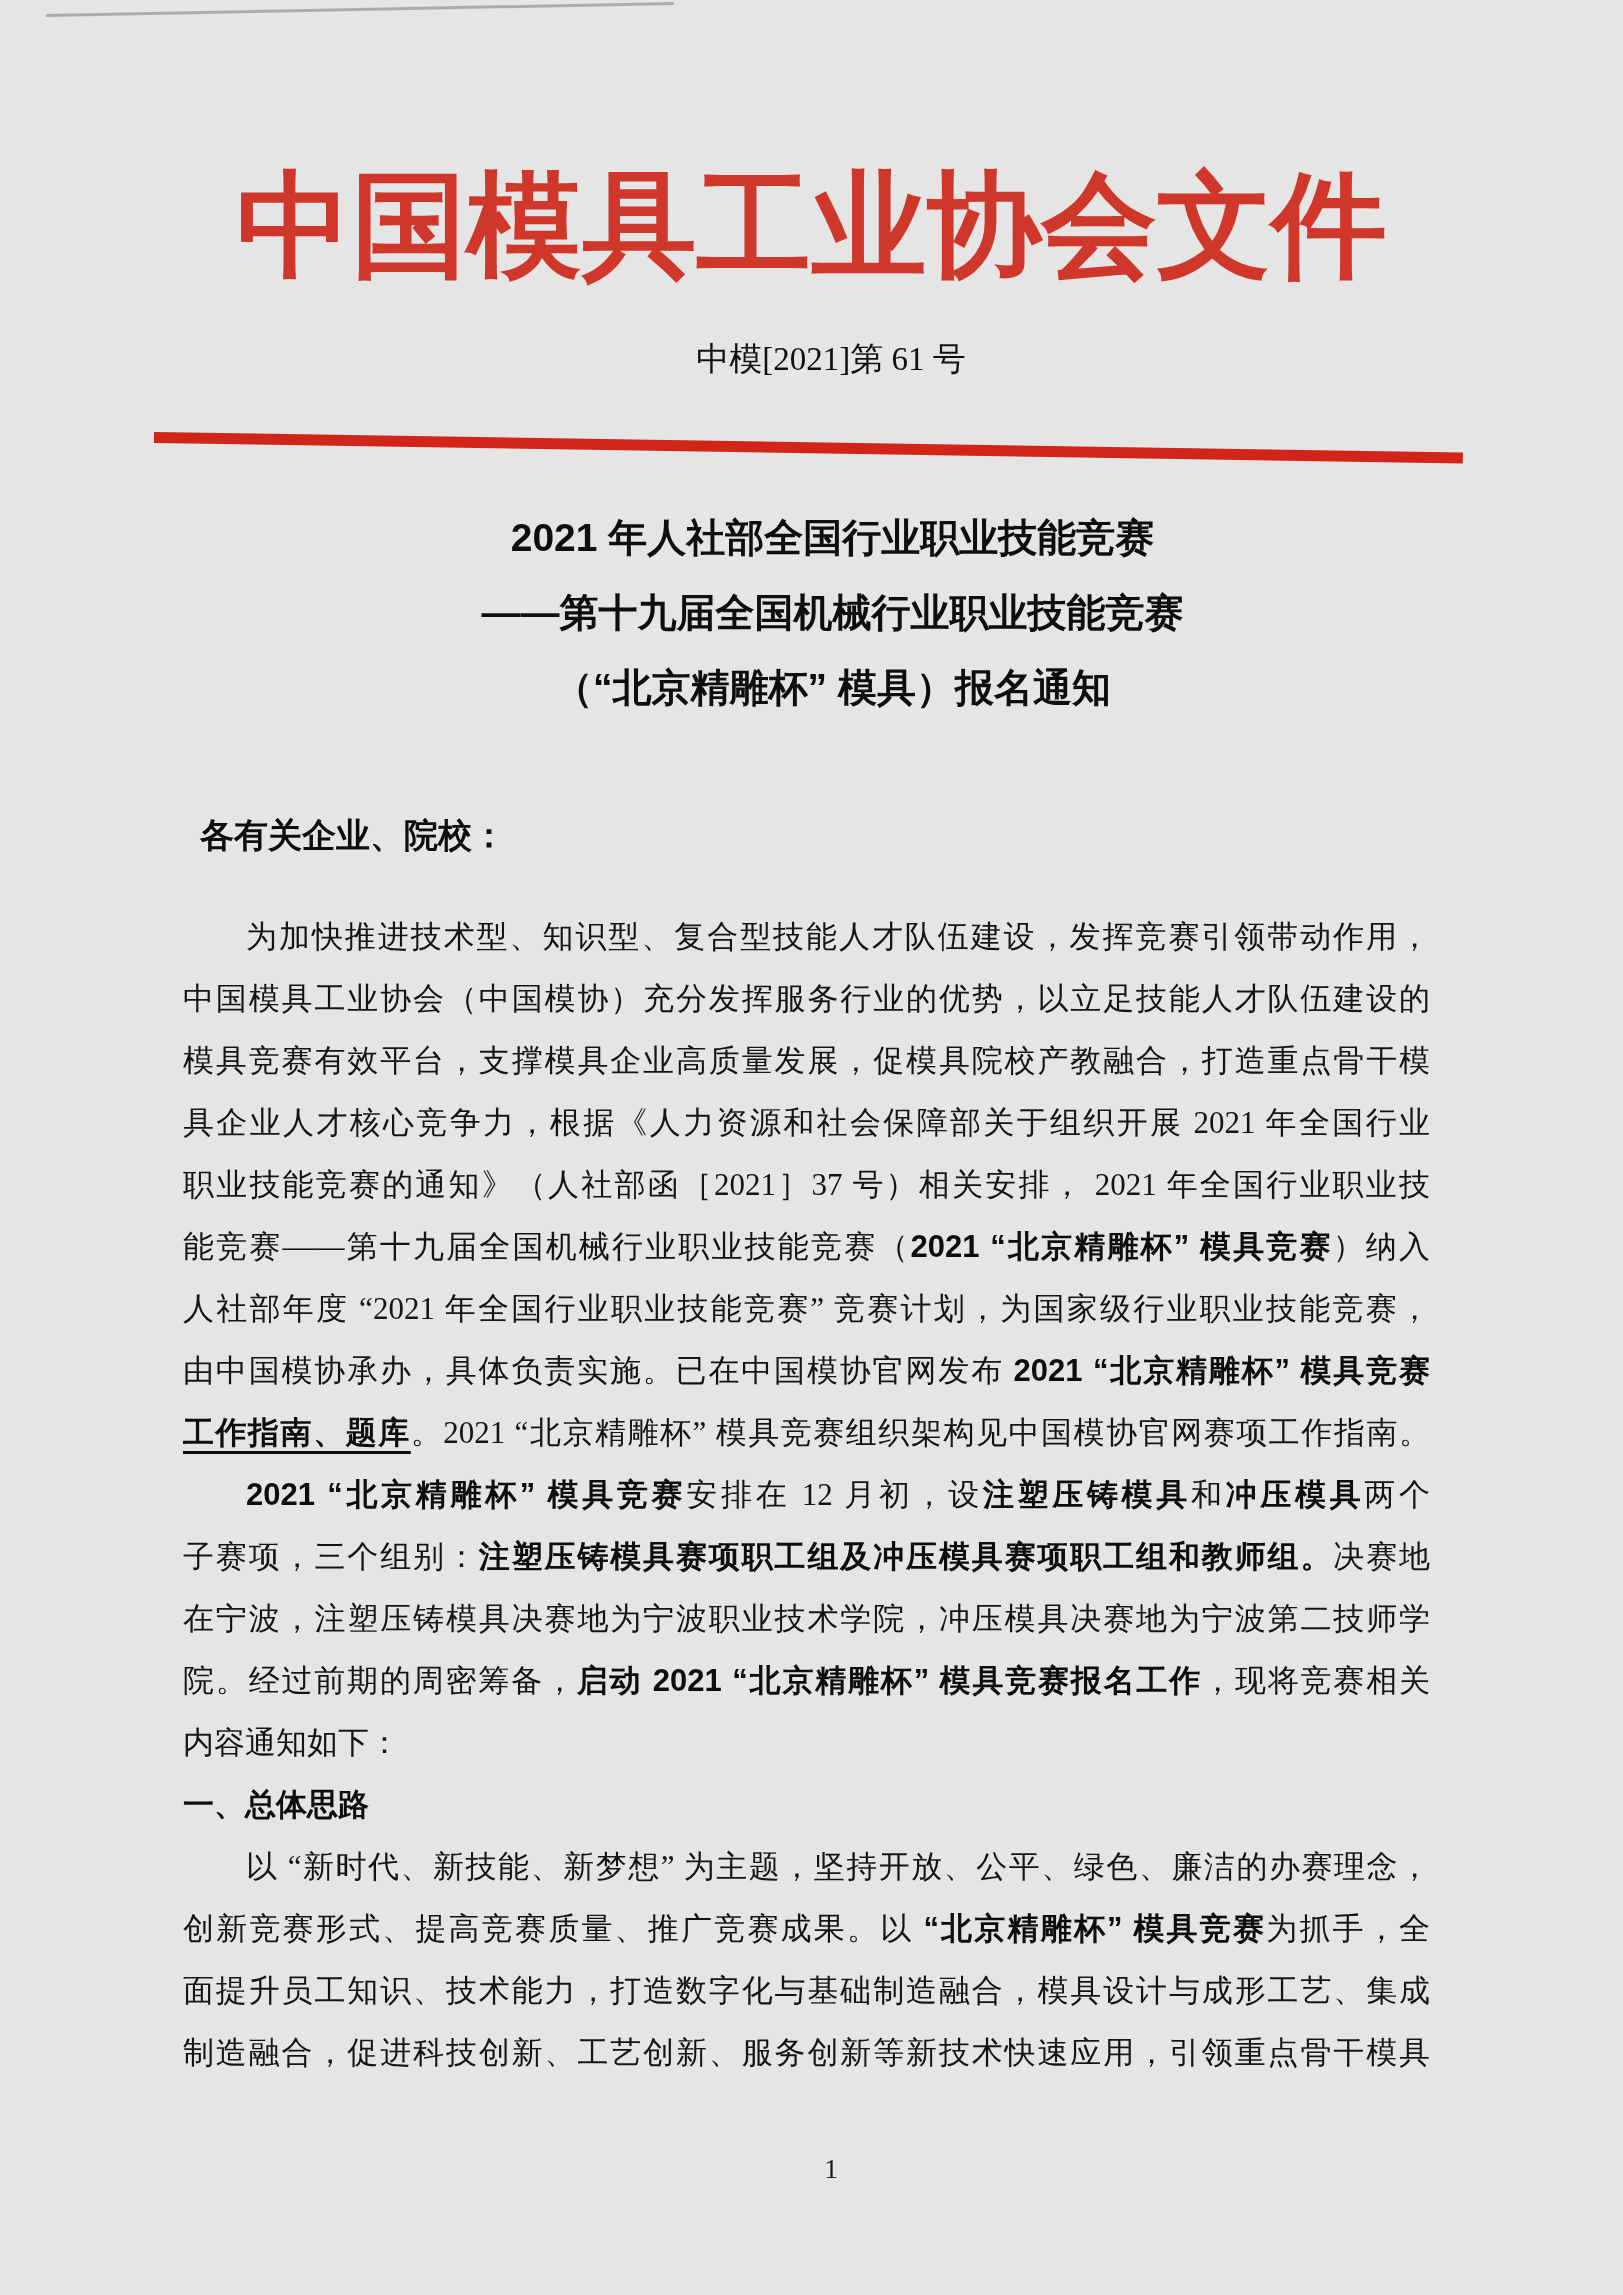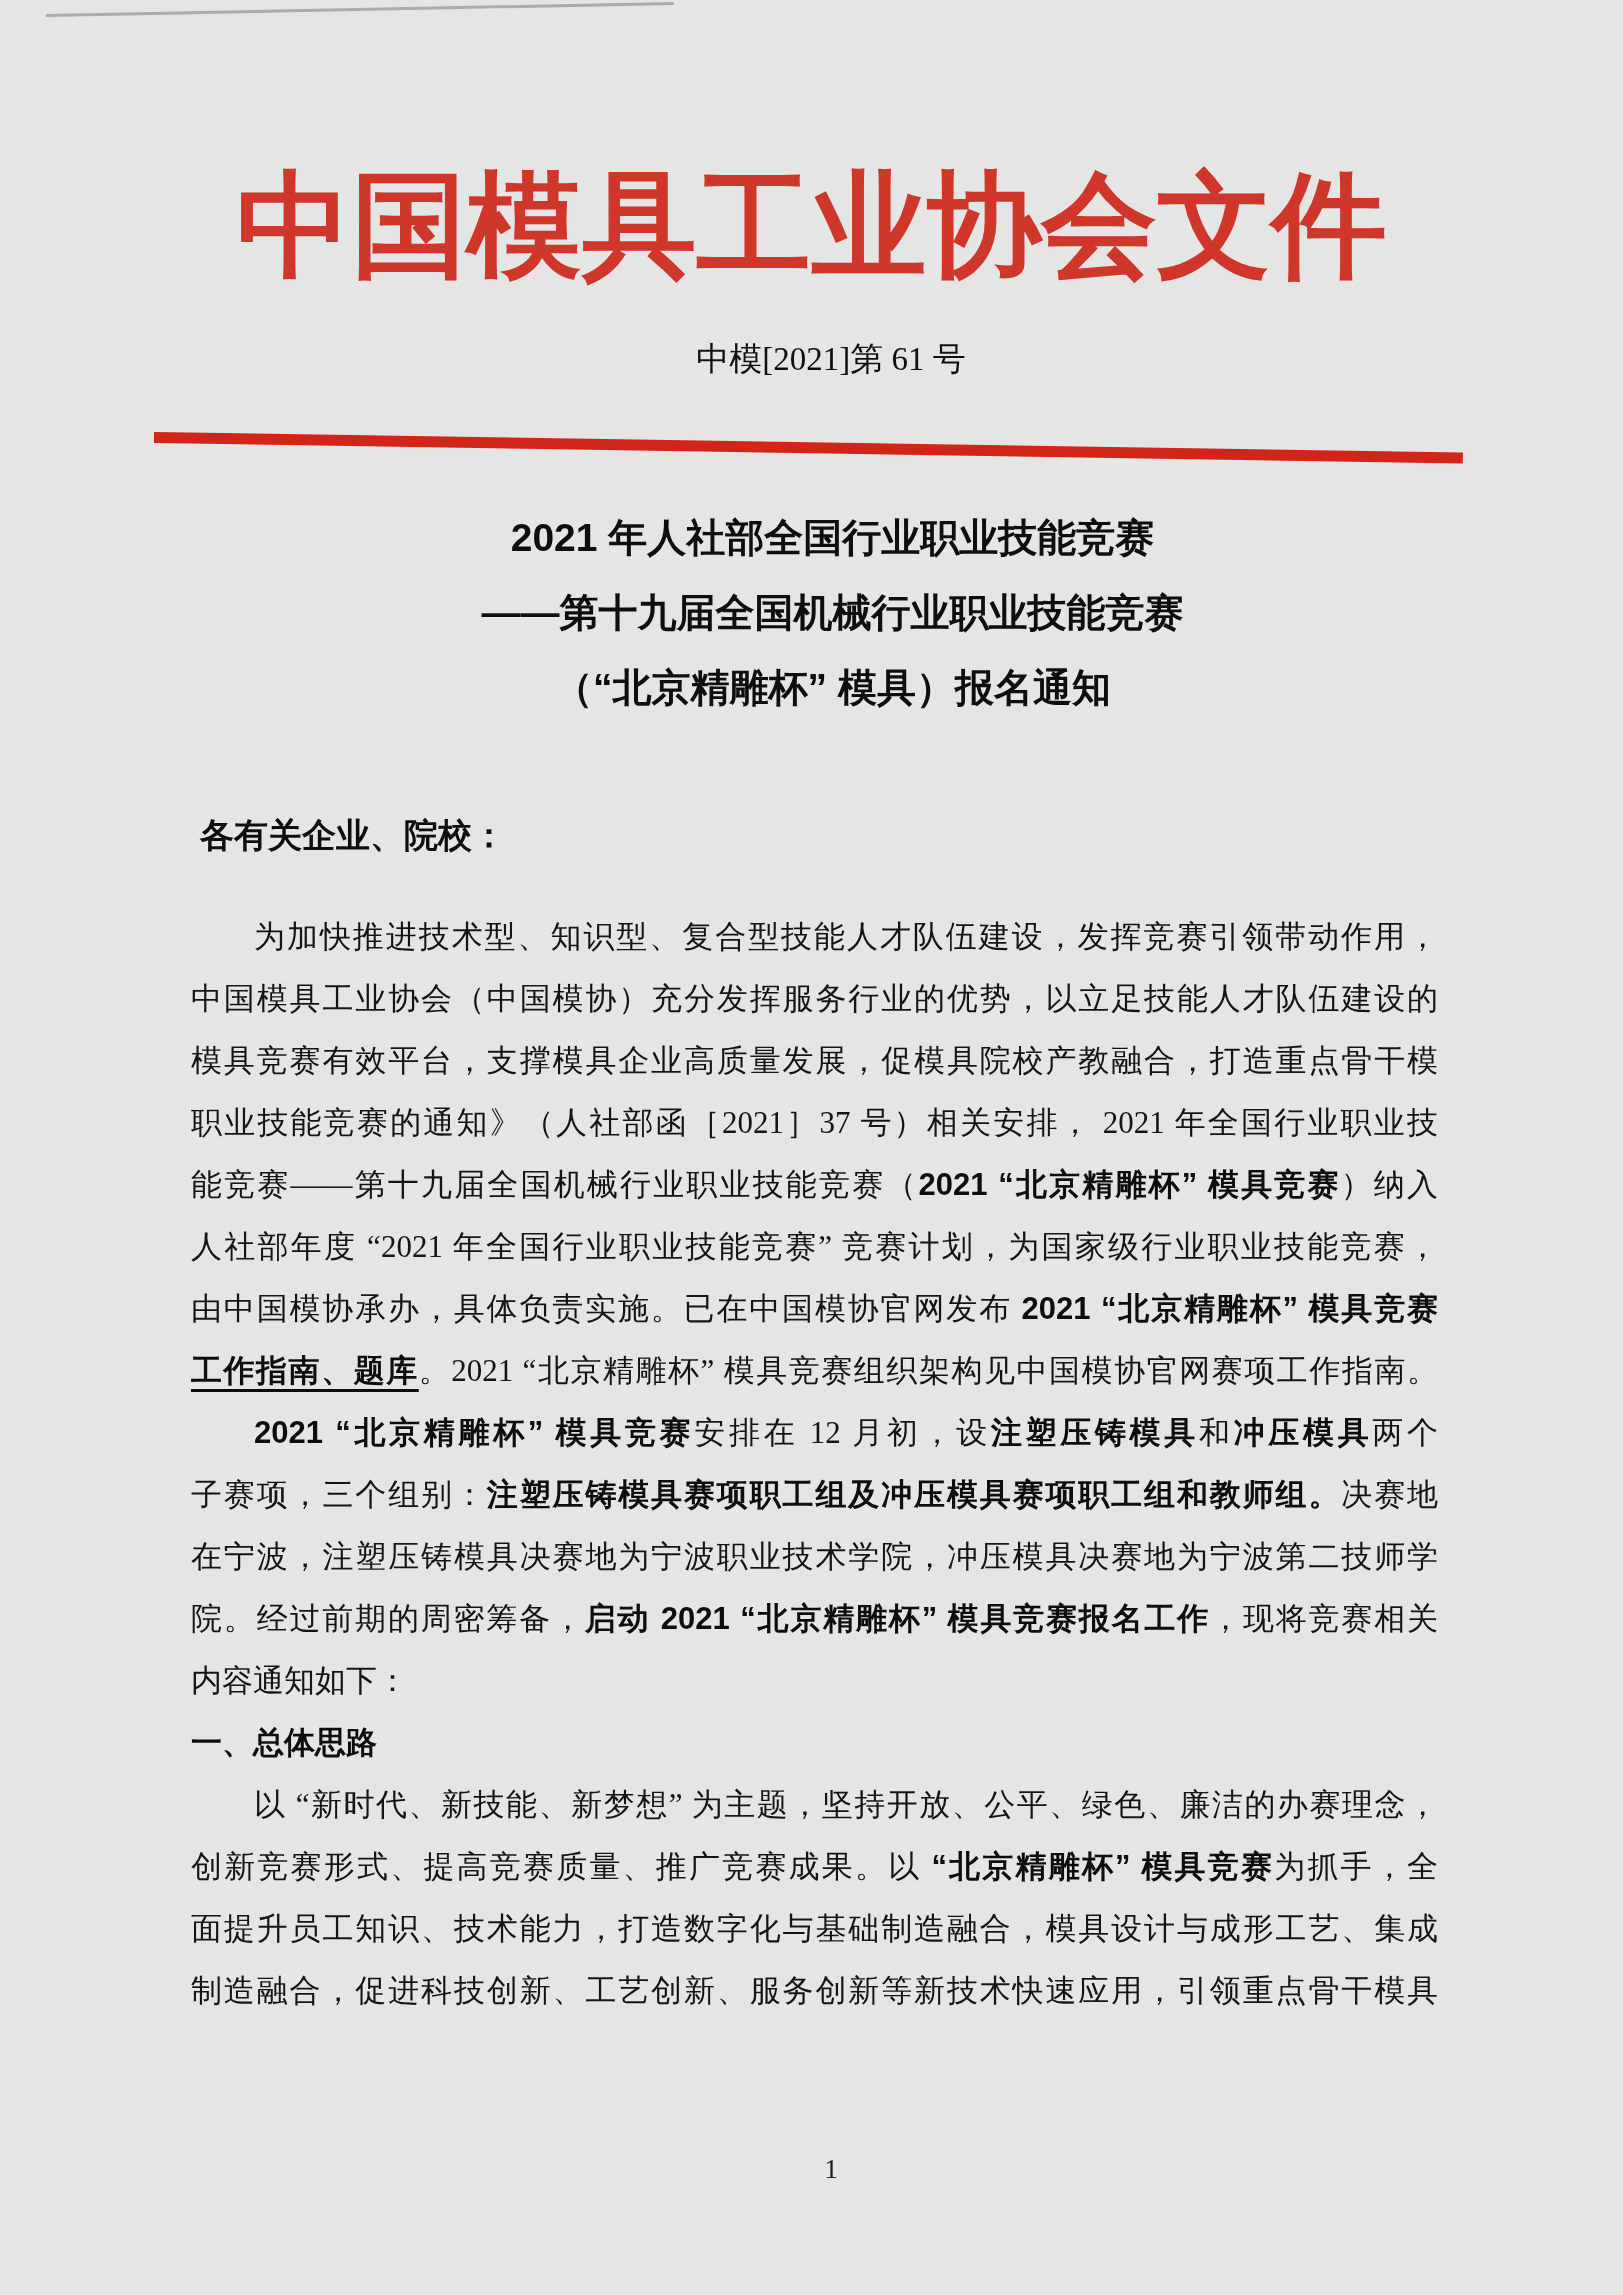--- a/index.html
+++ b/index.html
@@ -85,21 +85,21 @@
     font-weight: 700;
     font-size: 34px;
     line-height: 46px;
     color: #0e0e0e;
     white-space: nowrap;
     text-align: right;
   }
   .body-text {
     position: absolute;
     top: 906px;
-    left: 191px;
+    left: 183px;
     width: 1247px;
     font-size: 31px;
     color: #141414;
   }
   .body-line {
     height: 62px;
     line-height: 62px;
     text-align: justify;
     text-align-last: justify;
     overflow: visible;
@@ -157,20 +157,21 @@
     <div>——第十九届全国机械行业职业技能竞赛</div>
     <div>（“北京精雕杯” 模具）报名通知</div>
   </div>
 
   <div class="salutation">各有关企业、院校：</div>
 
   <div class="body-text" id="body-container">
       <div class="body-line indent"><span class="">为加快推进技术型、知识型、复合型技能人才队伍建设，发挥竞赛引领带动作用，</span></div>
       <div class="body-line"><span class="">中国模具工业协会（中国模协）充分发挥服务行业的优势，以立足技能人才队伍建设的</span></div>
       <div class="body-line"><span class="">模具竞赛有效平台，支撑模具企业高质量发展，促模具院校产教融合，打造重点骨干模</span></div>
+      <div class="body-line"><span class="">具企业人才核心竞争力，根据《人力资源和社会保障部关于组织开展 2021 年全国行业</span></div>
       <div class="body-line"><span class="">职业技能竞赛的通知》（人社部函［2021］37 号）相关安排， 2021 年全国行业职业技</span></div>
       <div class="body-line"><span class="">能竞赛——第十九届全国机械行业职业技能竞赛（</span><span class="seg-b">2021 “北京精雕杯” 模具竞赛</span><span class="">）纳入</span></div>
       <div class="body-line"><span class="">人社部年度 “2021 年全国行业职业技能竞赛” 竞赛计划，为国家级行业职业技能竞赛，</span></div>
       <div class="body-line"><span class="">由中国模协承办，具体负责实施。已在中国模协官网发布 </span><span class="seg-b">2021 “北京精雕杯” 模具竞赛</span></div>
       <div class="body-line"><span class="seg-b seg-u">工作指南、题库</span><span class="">。2021 “北京精雕杯” 模具竞赛组织架构见中国模协官网赛项工作指南。</span></div>
       <div class="body-line indent"><span class="seg-b">2021 “北京精雕杯” 模具竞赛</span><span class="">安排在 12 月初，设</span><span class="seg-b">注塑压铸模具</span><span class="">和</span><span class="seg-b">冲压模具</span><span class="">两个</span></div>
       <div class="body-line"><span class="">子赛项，三个组别：</span><span class="seg-b">注塑压铸模具赛项职工组及冲压模具赛项职工组和教师组。</span><span class="">决赛地</span></div>
       <div class="body-line"><span class="">在宁波，注塑压铸模具决赛地为宁波职业技术学院，冲压模具决赛地为宁波第二技师学</span></div>
       <div class="body-line"><span class="">院。经过前期的周密筹备，</span><span class="seg-b">启动 2021 “北京精雕杯” 模具竞赛报名工作</span><span class="">，现将竞赛相关</span></div>
       <div class="body-line line-end"><span class="">内容通知如下：</span></div>

